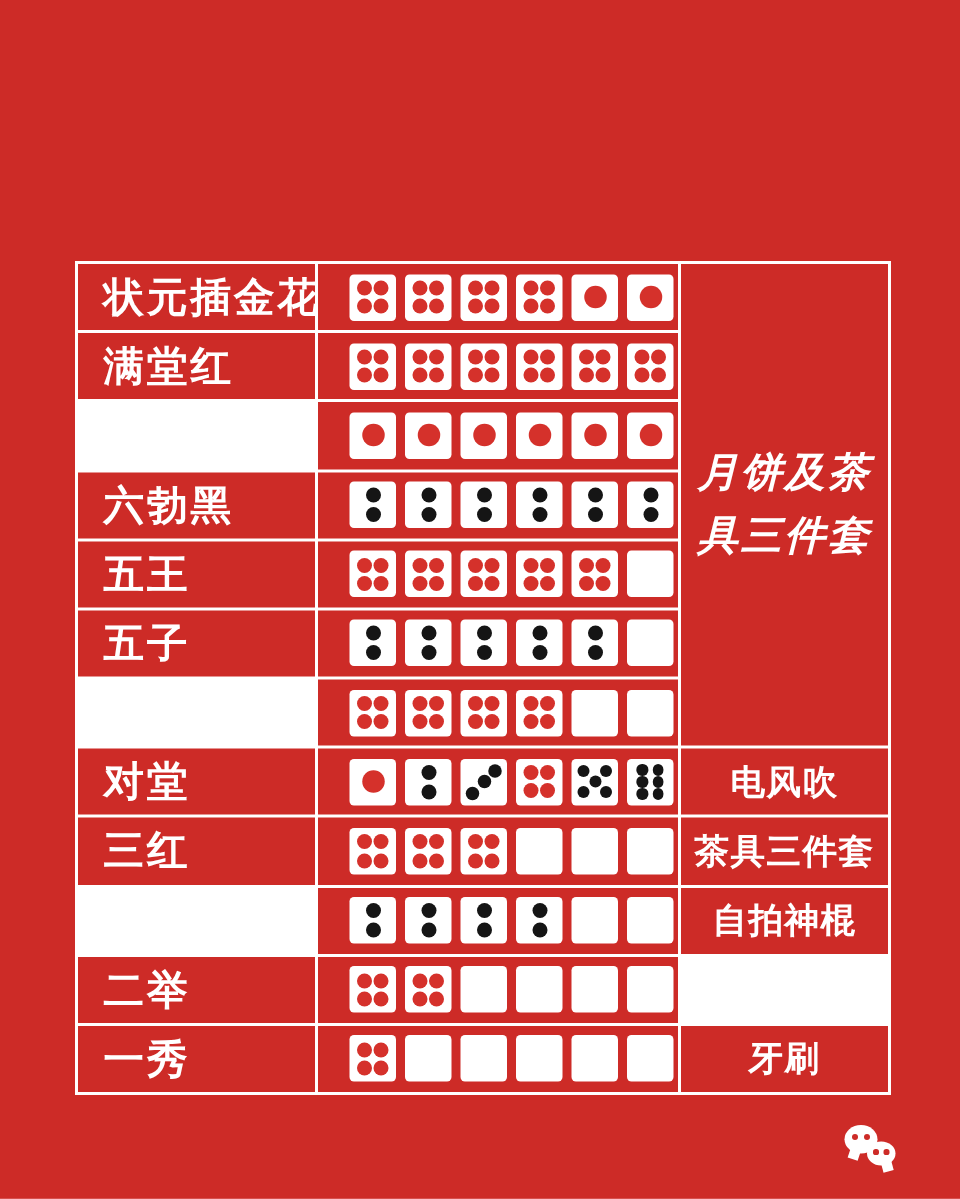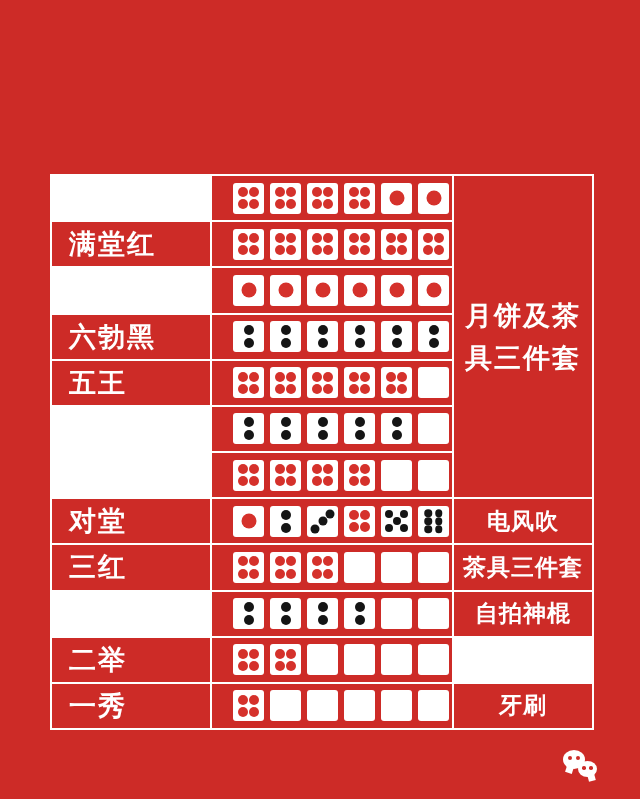--- a/index.html
+++ b/index.html
@@ -84,20 +84,21 @@
   .wc-b2 .e2 { left: 11px; top: 5px; width: 3.5px; height: 3.5px; }
 </style>
 </head>
 <body>
 
 <div class="page">
 
 
   <div class="rules-table">
 
+  <div class="cell label-cell" style="grid-area: 1 / 1;">状元插金花</div>
       <div class="cell dice-cell" style="grid-area: 1 / 2;">
         <div class="die">
           <div class="pip" style="width: 10px; height: 10px; left: 31%; top: 30%; background: rgb(213, 49, 43);"></div>
           <div class="pip" style="width: 10px; height: 10px; left: 69%; top: 30%; background: rgb(213, 49, 43);"></div>
           <div class="pip" style="width: 10px; height: 10px; left: 31%; top: 70%; background: rgb(213, 49, 43);"></div>
           <div class="pip" style="width: 10px; height: 10px; left: 69%; top: 70%; background: rgb(213, 49, 43);"></div>
         </div>
         <div class="die">
           <div class="pip" style="width: 10px; height: 10px; left: 31%; top: 30%; background: rgb(213, 49, 43);"></div>
           <div class="pip" style="width: 10px; height: 10px; left: 69%; top: 30%; background: rgb(213, 49, 43);"></div>
@@ -236,20 +237,21 @@
           <div class="pip" style="width: 10px; height: 10px; left: 69%; top: 70%; background: rgb(213, 49, 43);"></div>
         </div>
         <div class="die">
           <div class="pip" style="width: 10px; height: 10px; left: 31%; top: 30%; background: rgb(213, 49, 43);"></div>
           <div class="pip" style="width: 10px; height: 10px; left: 69%; top: 30%; background: rgb(213, 49, 43);"></div>
           <div class="pip" style="width: 10px; height: 10px; left: 31%; top: 70%; background: rgb(213, 49, 43);"></div>
           <div class="pip" style="width: 10px; height: 10px; left: 69%; top: 70%; background: rgb(213, 49, 43);"></div>
         </div>
         <div class="die"></div>
       </div>
+      <div class="cell label-cell" style="grid-area: 6 / 1;">五子</div>
       <div class="cell dice-cell" style="grid-area: 6 / 2;">
         <div class="die">
           <div class="pip" style="width: 10px; height: 10px; left: 50%; top: 29%; background: rgb(21, 21, 21);"></div>
           <div class="pip" style="width: 10px; height: 10px; left: 50%; top: 71%; background: rgb(21, 21, 21);"></div>
         </div>
         <div class="die">
           <div class="pip" style="width: 10px; height: 10px; left: 50%; top: 29%; background: rgb(21, 21, 21);"></div>
           <div class="pip" style="width: 10px; height: 10px; left: 50%; top: 71%; background: rgb(21, 21, 21);"></div>
         </div>
         <div class="die">
@@ -404,21 +406,21 @@
           <div class="pip" style="width: 10px; height: 10px; left: 31%; top: 70%; background: rgb(213, 49, 43);"></div>
           <div class="pip" style="width: 10px; height: 10px; left: 69%; top: 70%; background: rgb(213, 49, 43);"></div>
         </div>
         <div class="die"></div>
         <div class="die"></div>
         <div class="die"></div>
         <div class="die"></div>
         <div class="die"></div>
       </div>
       <div class="cell prize-cell" style="grid-area: 12 / 3;">牙刷</div>
-      <div class="cell merged-prize-cell" style="grid-area: 1 / 3 / span 7;">
+      <div class="cell merged-prize-cell" style="grid-area: 1 / 3 / span 7; font-style: italic;">
         <div>月饼及茶</div>
         <div>具三件套</div>
       </div>
     </div>
 
   <div class="footer">
     <div class="wechat-icon">
       <div class="wc-tail wc-t1"></div>
       <div class="wc-bubble wc-b1">
         <div class="wc-eye e1"></div>

